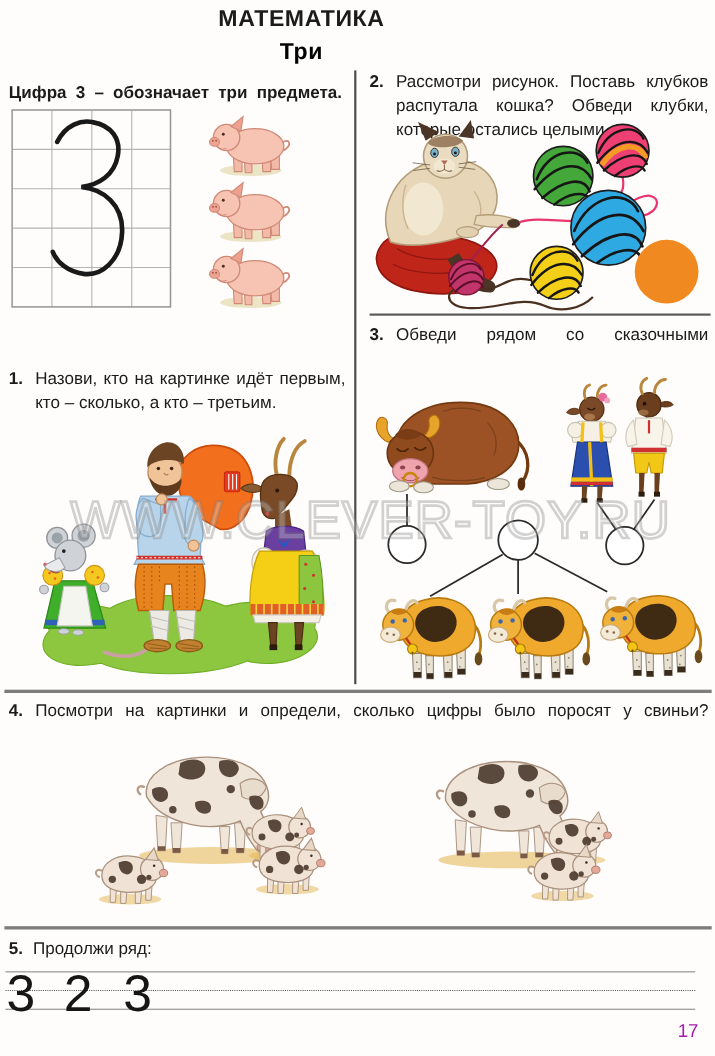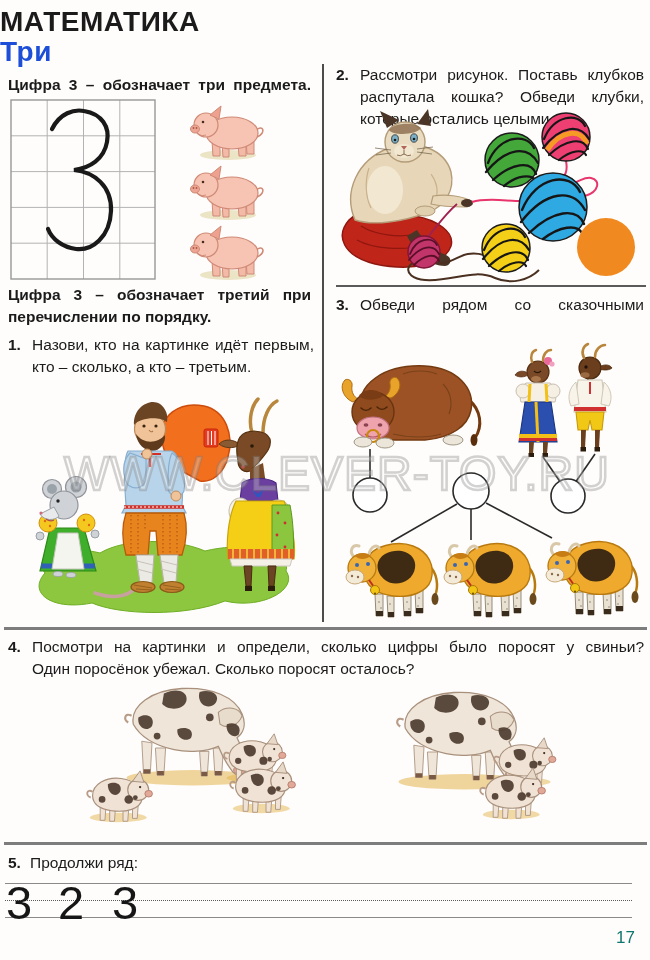--- a/index.html
+++ b/index.html
@@ -1,32 +1,32 @@
 <!DOCTYPE html>
 <html><head>
 <meta charset="utf-8">
 <style>
   html,body{margin:0;padding:0;background:#e8e8e8;}
   .page{position:relative;width:650px;height:960px;background:#fffdfb;overflow:hidden;
         font-family:"Liberation Sans",sans-serif;color:#1b1b1b;margin:0 auto;}
-  .ttl{position:absolute;left:0;width:548px;text-align:left;font-weight:700;font-size:28px;letter-spacing:.5px;}
-  .red{color:#1d4ed8;}
+  .ttl{position:absolute;left:0;width:548px;text-align:center;font-weight:700;font-size:21px;letter-spacing:.5px;}
+  .red{color:#000000;}
   .t{font-size:15.5px;line-height:22px;}
   .b{font-weight:700;}
   .task{position:absolute;display:flex;}
   .num{font-weight:700;width:24px;flex:none;font-size:15.5px;line-height:22px;}
   .lines{flex:1;}
   .jl{text-align:justify;text-align-last:justify;}
   .ll{text-align:left;}
   .vline{position:absolute;left:322px;top:64px;width:2px;height:558px;background:#4c4c4c;}
   .hsep{position:absolute;height:2.5px;background:#7d7d7d;}
   .wline{position:absolute;left:5px;width:627px;height:0;border-top:1.6px solid #8a8a8a;}
   .wdot{position:absolute;left:5px;width:627px;height:0;border-top:1.6px dotted #5a5a5a;}
   .seqd{position:absolute;font-size:47px;line-height:44px;font-weight:400;color:#161616;}
-  .pgnum{position:absolute;left:580px;top:928px;width:55px;text-align:right;font-size:17px;color:#0f766e;}
+  .pgnum{position:absolute;left:580px;top:928px;width:55px;text-align:right;font-size:17px;color:#a21caf;}
   .wm{position:absolute;left:64px;top:446px;font-size:48px;font-weight:400;letter-spacing:1px;
       color:rgba(255,255,255,.25);-webkit-text-stroke:2.5px rgba(125,125,125,.35);white-space:nowrap;}
   svg{position:absolute;overflow:visible;}
 </style>
 </head>
 <body>
 
 <div class="page">
 
   <div class="ttl" style="top:6px">МАТЕМАТИКА</div>
@@ -62,24 +62,20 @@
           <circle cx="10.5" cy="25" r="0.9" fill="#a85a4a"></circle>
         <circle cx="17" cy="19" r="1.3" fill="#4a2c20"></circle>
         <path d="M 12 31 q 4 3 8 1" fill="none" stroke="#cf8a77" stroke-width="0.9"></path>
       </g>
     </defs>
     <use href="#piglet" x="8" y="3"></use>
     <use href="#piglet" x="8" y="63"></use>
     <use href="#piglet" x="8" y="123"></use>
   </svg>
 
-  <div style="position:absolute;left:8px;top:284px;width:303px">
-    <div class="t b jl">Цифра 3 – обозначает третий при</div>
-    <div class="t b ll">перечислении по порядку.</div>
-  </div>
 
   <div class="task" style="left:8px;top:334px;width:306px">
     <div class="num">1.</div>
     <div class="lines">
       <div class="t jl">Назови, кто на картинке идёт первым,</div>
       <div class="t ll">кто – сколько, а кто – третьим.</div>
     </div>
   </div>
 
   <svg style="left:0;top:393px" width="322" height="237" viewBox="0 0 322 237">
@@ -416,21 +412,20 @@
     <use href="#cow" x="110" y="188"></use>
     <use href="#cow" x="212" y="186"></use>
   </svg>
 
   <div class="hsep" style="left:4px;top:627px;width:643px"></div>
 
   <div class="task" style="left:8px;top:636px;width:636px">
     <div class="num">4.</div>
     <div class="lines">
       <div class="t jl">Посмотри на картинки и определи, сколько цифры было поросят у свиньи?</div>
-      <div class="t ll">Один поросёнок убежал. Сколько поросят осталось?</div>
     </div>
   </div>
 
   <svg style="left:0;top:674px" width="650" height="166" viewBox="0 0 650 166">
     <defs>
       <g id="sow">
         <ellipse cx="88" cy="115" rx="78" ry="9" fill="#dfae3e" opacity="0.5"></ellipse>
         <path d="M 16 42 C 8 38 6 46 12 50" fill="none" stroke="#b89c88" stroke-width="2.5"></path>
         <path d="M 28 72 L 40 74 L 38 110 L 30 110 Z M 44 80 L 56 80 L 54 112 L 46 112 Z M 96 84 L 107 84 L 105 113 L 98 113 Z M 112 80 L 124 80 L 122 112 L 114 112 Z" fill="#efe5d8" stroke="#a8907c" stroke-width="1"></path>
         <path d="M 30 105 l 8 0 0 5 -8 0 z M 46 107 l 8 0 0 5 -8 0 z M 98 108 l 7 0 0 5 -7 0 z M 114 107 l 8 0 0 5 -8 0 z" fill="#7a5a44"></path>

